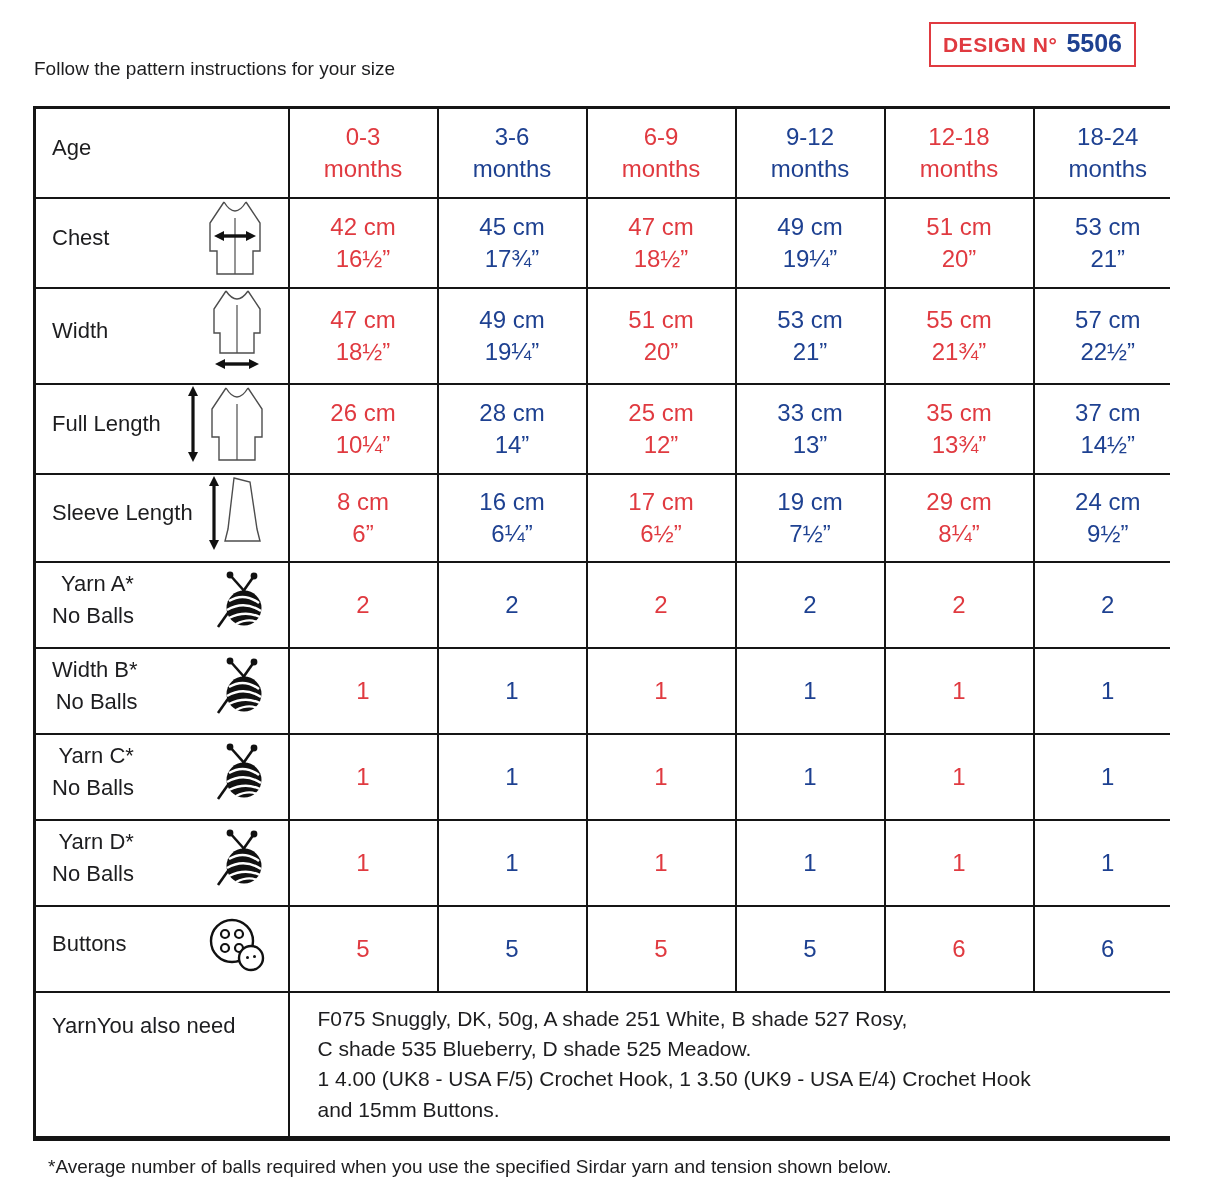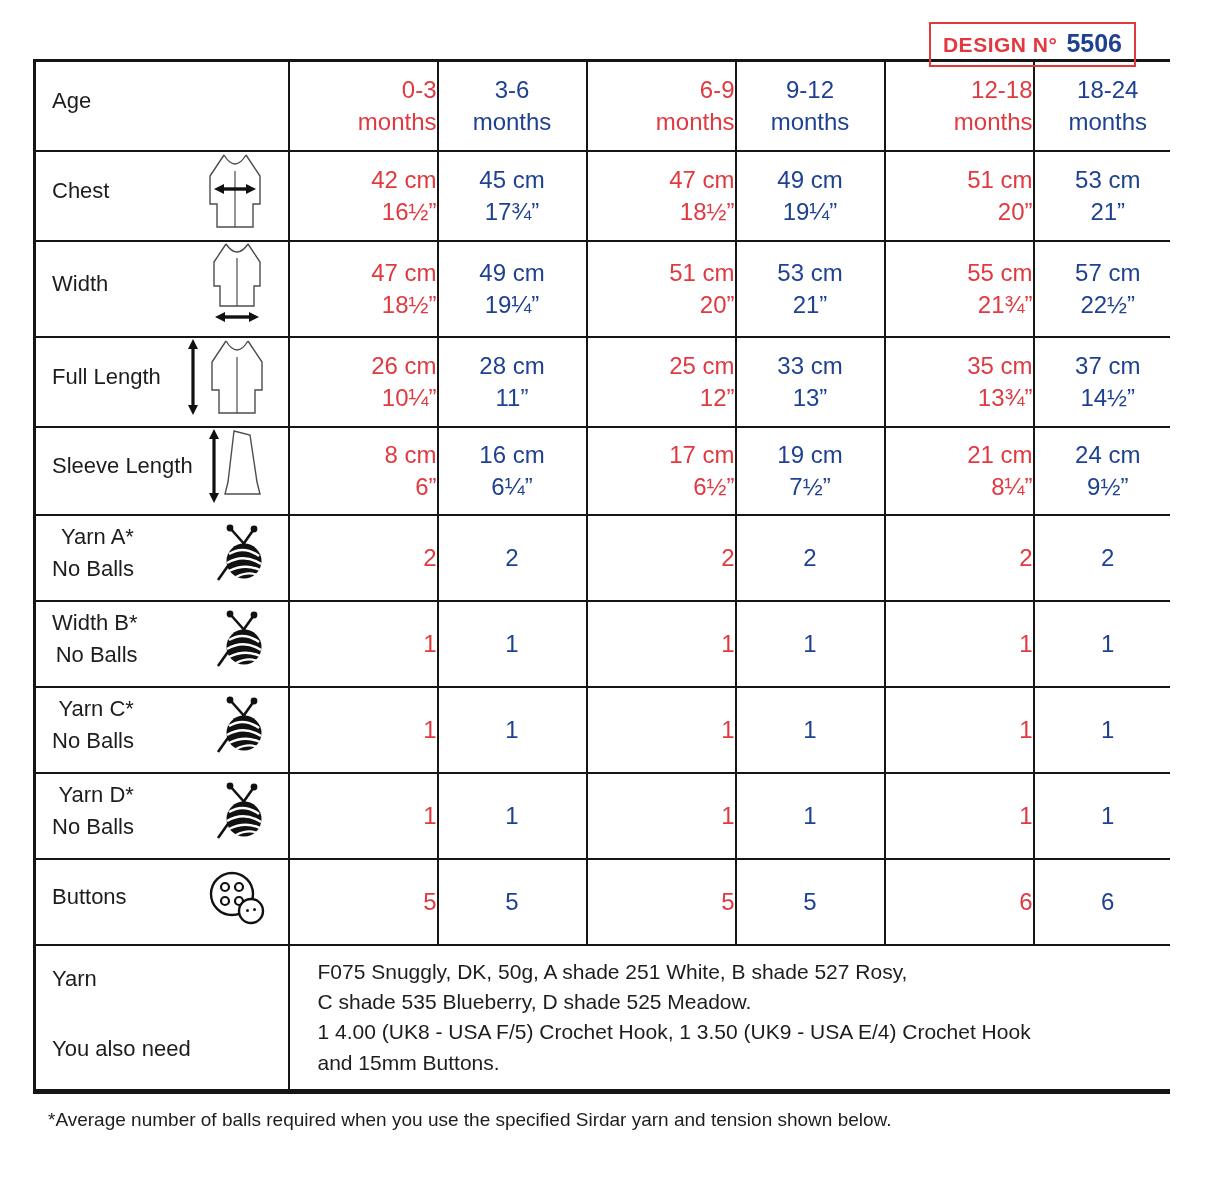--- a/index.html
+++ b/index.html
@@ -16,48 +16,49 @@
   .design-box .num { color:var(--navy); font-size:25px; margin-left:9px; }
 
   table { border-collapse:collapse; table-layout:fixed; width:1148px; margin-top:26px;
           border:3px solid var(--line); border-bottom-width:5px; }
   td { border:2px solid var(--line); padding:0; vertical-align:middle; }
   .c-label { width:254px; } .c-num { width:149px; }
 
   tr.r-head { height:90px; } tr.r-std { height:86px; } tr.r-foot { height:128px; }
 
   .num-cell { text-align:center; font-size:24px; line-height:1.33; font-weight:500; }
-  .red  { color:var(--red);text-align:right; }
+  .red  { color:var(--red); }
   .navy { color:var(--navy); }
 
   .label-cell { font-size:22px; padding:0 20px 10px 16px; }
   .label-flex { display:flex; align-items:center; justify-content:space-between; width:100%; }
   .label-text { line-height:1.45;text-align:right; }
   .icon-wrap svg { display:block; }
 
   .age-label { font-size:22px; }
 
   .footer-label-cell { vertical-align:top; }
-  .footer-label-col { display:flex; flex-direction:column; justify-content:flex-start;
-                      height:128px; padding:20px 0 26px 0;gap:44px; }
+  .footer-label-col { display:flex; flex-direction:row; justify-content:flex-start;
+                      height:128px; padding:20px 0 26px 0; }
   .footer-label { font-size:22px; }
   .footer-text-cell { padding:11px 12px 11px 28px; vertical-align:middle; }
   .footer-line { font-size:21px; line-height:1.45; }
 
   .footnote { font-size:19px; margin:15px 0 0 15px; }
 </style>
 </head>
 <body>
 
 <div class="page">
 
   <div class="design-box">
     <span class="no">DESIGN N°</span><span class="num">5506</span>
   </div>
 
+  <p class="subtitle">Follow the pattern instructions for your size</p>
 
   <table id="m-table">
     <colgroup>
       <col class="c-label">
         <col class="c-num">
         <col class="c-num">
         <col class="c-num">
       <col class="c-num">
         <col class="c-num">
         <col class="c-num">
@@ -195,21 +196,21 @@
   </svg>
               </span>
             </div>
           </td>
           <td class="num-cell red">
             <div class="cell-line">26 cm</div>
             <div class="cell-line">10¼”</div>
           </td>
           <td class="num-cell navy">
             <div class="cell-line">28 cm</div>
-            <div class="cell-line">11”</div>
+            <div class="cell-line">14”</div>
           </td>
           <td class="num-cell red">
             <div class="cell-line">25 cm</div>
             <div class="cell-line">12”</div>
           </td>
           <td class="num-cell navy">
             <div class="cell-line">33 cm</div>
             <div class="cell-line">13”</div>
           </td>
           <td class="num-cell red">
@@ -247,21 +248,21 @@
           </td>
           <td class="num-cell red">
             <div class="cell-line">17 cm</div>
             <div class="cell-line">6½”</div>
           </td>
           <td class="num-cell navy">
             <div class="cell-line">19 cm</div>
             <div class="cell-line">7½”</div>
           </td>
           <td class="num-cell red">
-            <div class="cell-line">21 cm</div>
+            <div class="cell-line">29 cm</div>
             <div class="cell-line">8¼”</div>
           </td>
           <td class="num-cell navy">
             <div class="cell-line">24 cm</div>
             <div class="cell-line">9½”</div>
           </td>
         </tr>
         <tr class="r-std">
           <td class="label-cell">
             <div class="label-flex">

